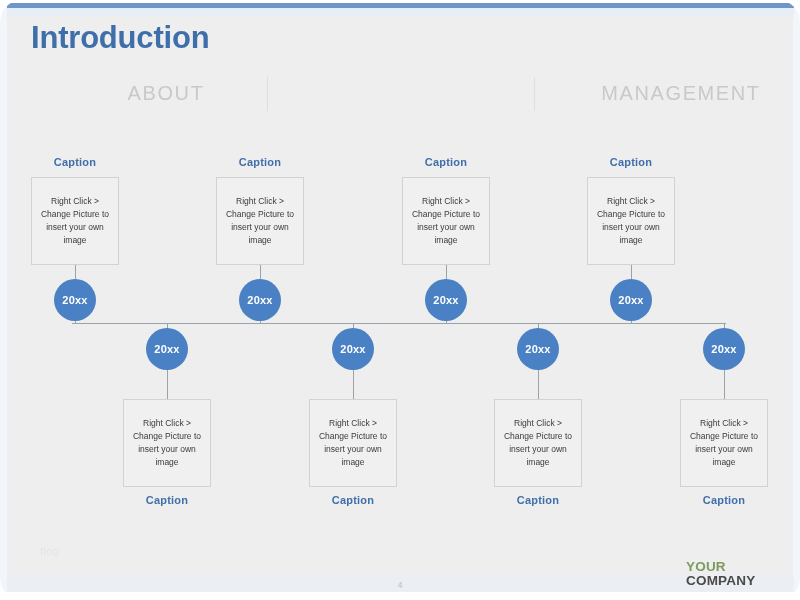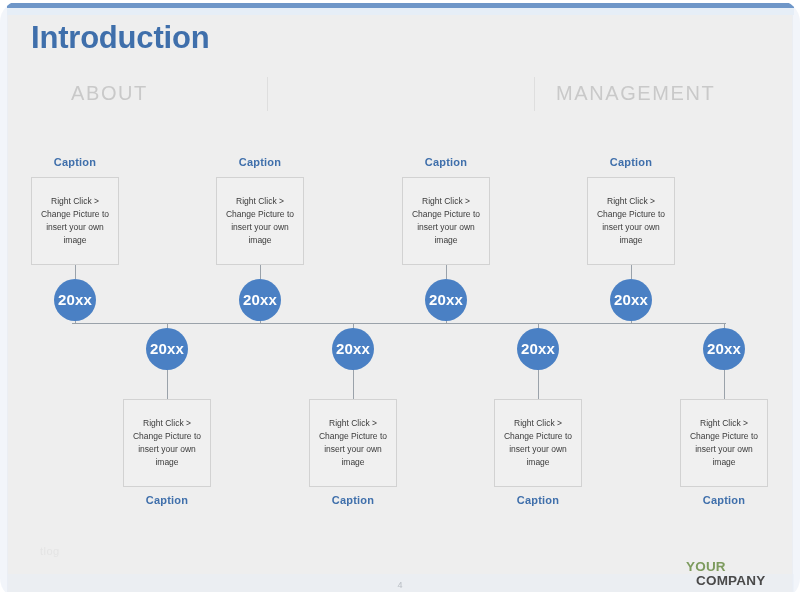--- a/index.html
+++ b/index.html
@@ -97,21 +97,21 @@
     width: 736px;
     height: 34px;
   }
   .tab {
     position: absolute;
     top: 0;
     height: 34px;
     line-height: 34px;
     font-size: 20px;
     letter-spacing: 1.6px;
-    text-align: left;
+    text-align: center;
     white-space: nowrap;
   }
   .tab.inactive {
     color: #c9c9c9;
     font-weight: normal;
   }
   .tab.active {
     color: #2c4a73;
     font-weight: bold;
   }
@@ -139,21 +139,21 @@
     background: #9aa2aa;
   }
 
   .circle {
     position: absolute;
     width: 42px;
     height: 42px;
     border-radius: 50%;
     background: #4a80c4;
     color: #ffffff;
-    font-size: 15px;
+    font-size: 11px;
     font-weight: bold;
     text-align: center;
     line-height: 42px;
     letter-spacing: .2px;
     z-index: 3;
   }
 
   .connector {
     position: absolute;
     width: 1px;
@@ -212,21 +212,21 @@
   .logo {
     position: absolute;
     left: 686px;
     top: 560px;
     font-size: 13.5px;
     font-weight: bold;
     line-height: 14px;
     letter-spacing: .2px;
   }
   .logo .l1 { color: #7d9b5e; display: block; }
-  .logo .l2 { color: #4a4a4a; display: block; margin-left: 10px; }
+  .logo .l2 { color: #4a4a4a; display: block; }
 </style>
 </head>
 <body>
 
 <div id="slide">
 
   <div class="page-frame"></div>
   <div class="left-fade"></div>
   <div class="right-fade"></div>
   <div class="top-bar"></div>

